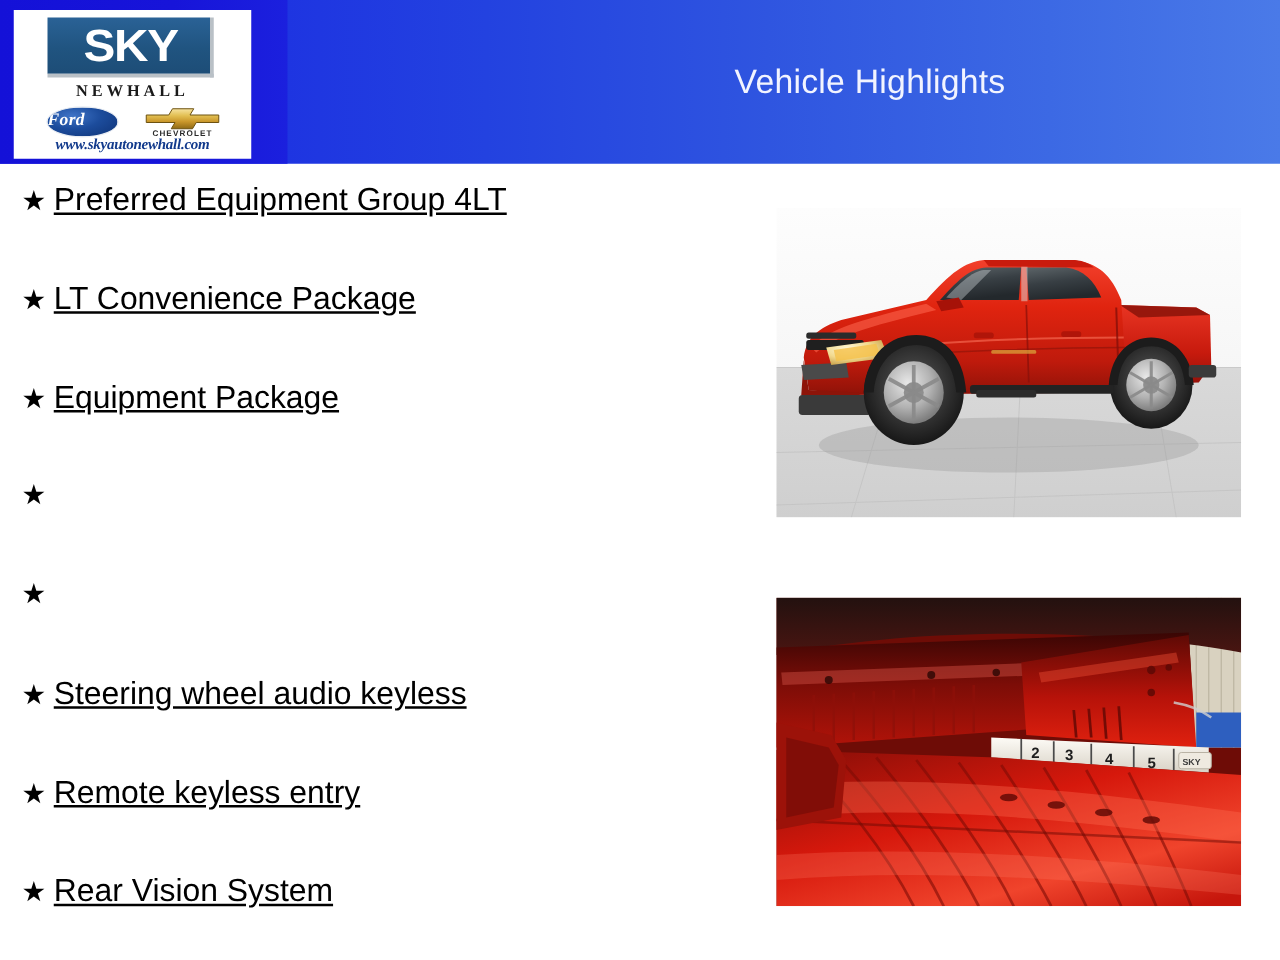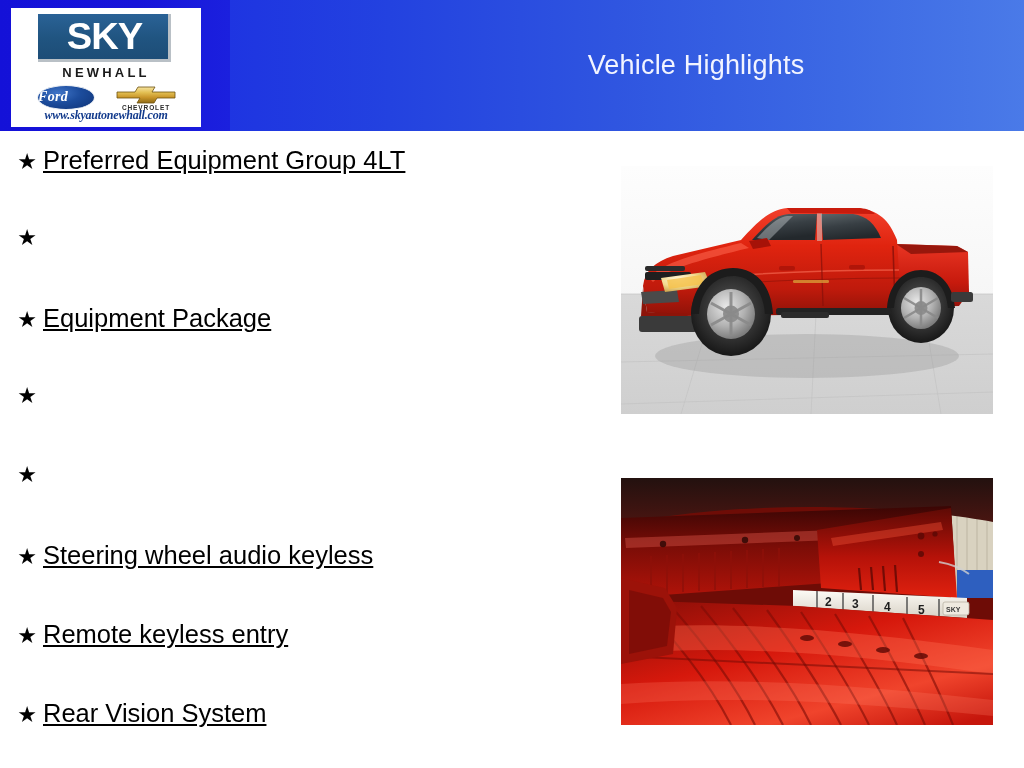--- a/index.html
+++ b/index.html
@@ -82,20 +82,21 @@
   #newhall-word {
     position: absolute;
     left: 0;
     top: 57px;
     width: 190px;
     text-align: center;
     color: #1a1a1a;
     font-size: 13px;
     font-weight: bold;
     letter-spacing: 3.2px;
+    font-family: Liberation Serif, serif;
   }
   
   #ford-badge {
     position: absolute;
     left: 26px;
     top: 77px;
     width: 58px;
     height: 25px;
     border-radius: 50% / 50%;
     background: radial-gradient(ellipse at 35% 30%, #3f74c7 0%, #1c4c9c 45%, #0e3275 100%);
@@ -255,20 +256,21 @@
 
 <div id="highlights-list">
 
   <div class="highlight-item">
     <span class="bullet-star">★</span>
     <span class="highlight-text">Preferred Equipment Group 4LT</span>
   </div>
 
   <div class="highlight-item">
     <span class="bullet-star">★</span>
+    <span class="highlight-text">LT Convenience Package</span>
   </div>
 
   <div class="highlight-item">
     <span class="bullet-star">★</span>
     <span class="highlight-text">Equipment Package</span>
   </div>
 
   <div class="highlight-item">
     <span class="bullet-star">★</span>
   </div>

